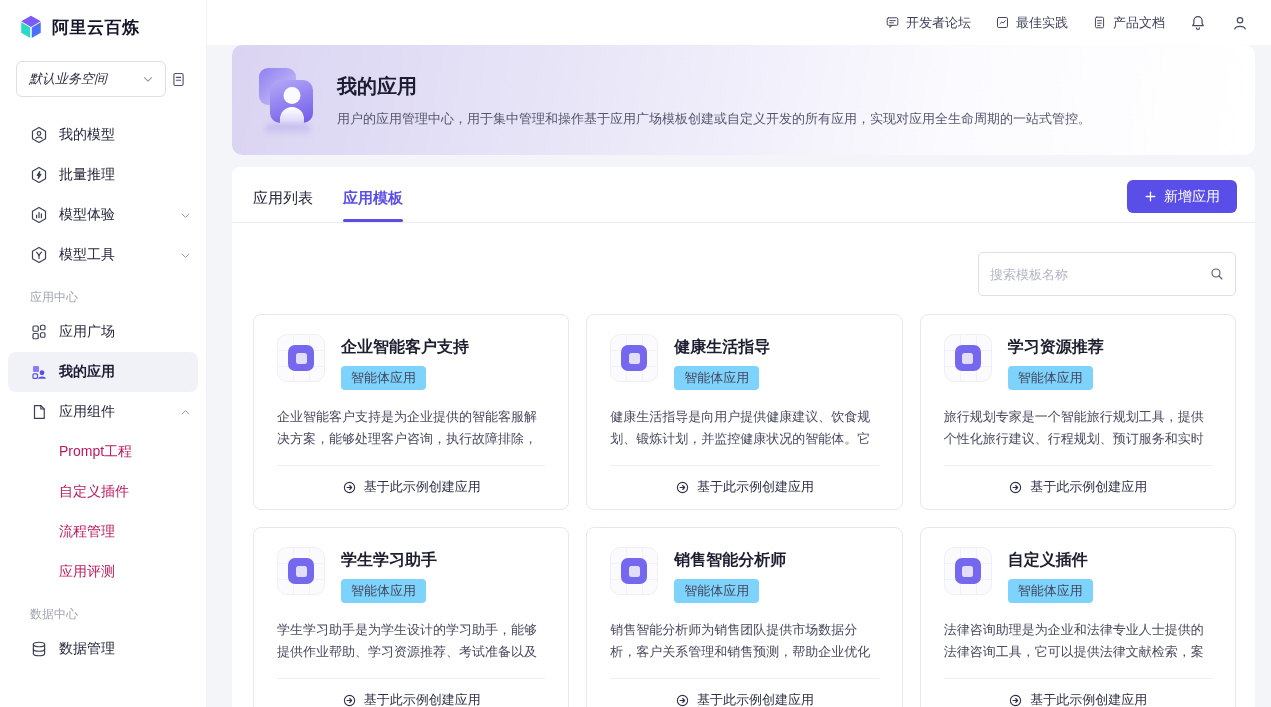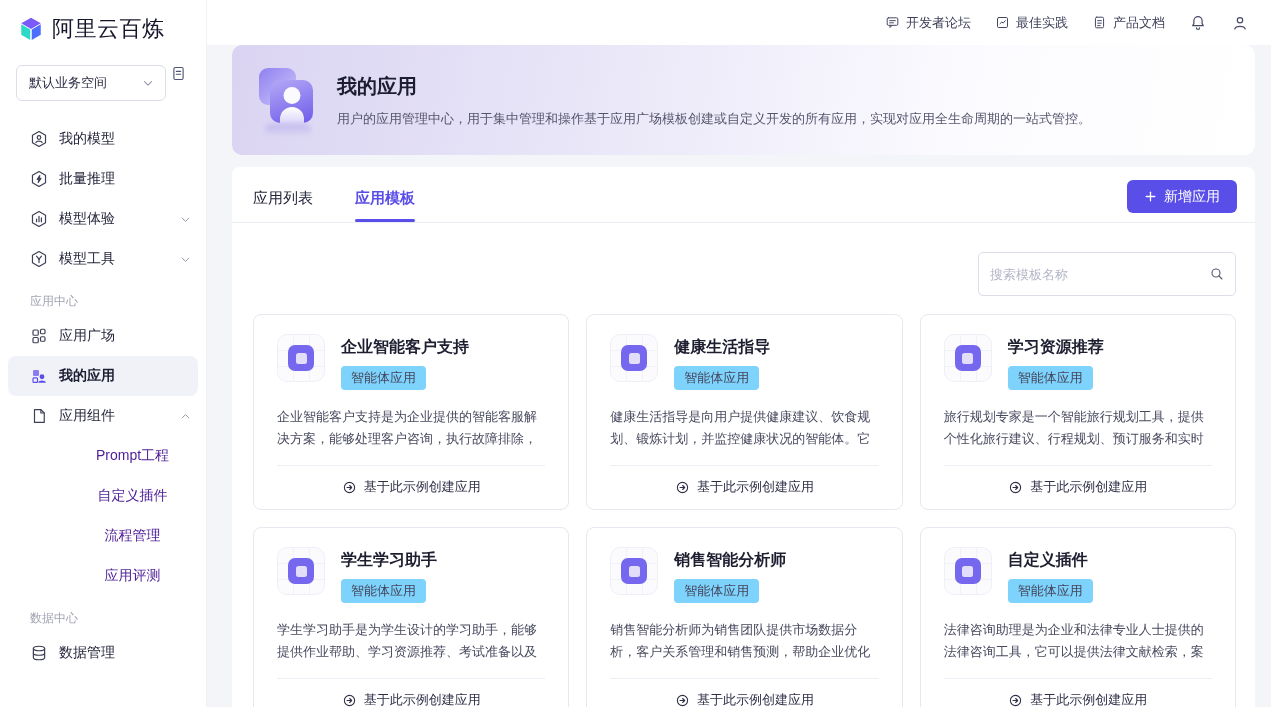--- a/index.html
+++ b/index.html
@@ -3,30 +3,30 @@
 <meta charset="utf-8">
 <style>
   * { margin:0; padding:0; box-sizing:border-box; }
   html,body { width:1271px; height:707px; overflow:hidden; }
   body { font-family:"Liberation Sans","DejaVu Sans",sans-serif; background:#fff; color:#23243a; }
   .app { position:relative; width:1271px; height:707px; }
 
   
   .sidebar { position:absolute; left:0; top:0; bottom:0; width:207px; background:#fff; border-right:1px solid #F0F1F5; z-index:3; }
   .logo-row { display:flex; align-items:center; gap:8px; padding:14px 0 0 18px; }
-  .logo-name { font-size:22px; font-weight:400; color:#15162b; letter-spacing:.5px; }
-  .workspace-row { display:flex; align-items:flex-start; gap:4px; padding:21px 0 6px 16px; }
+  .logo-name { font-size:17px; font-weight:700; color:#15162b; letter-spacing:.5px; }
+  .workspace-row { display:flex; align-items:center; gap:4px; padding:21px 0 6px 16px;font-style:italic; }
   .ws-select { display:flex; align-items:center; justify-content:space-between; width:150px; height:36px; border:1px solid #DCDEE8; border-radius:6px; padding:0 10px 0 12px; font-size:13px; color:#2b2c42; cursor:pointer; background:#fff; }
   .nav { padding-top:12px; }
   .nav-item { display:flex; align-items:center; height:40px; padding:0 14px 0 30px; font-size:14px; color:#26273c; cursor:pointer; position:relative; }
   .nav-item .ico { width:18px; height:18px; margin-right:11px; flex:0 0 18px; display:flex; }
   .nav-item .lbl { flex:1; }
   .nav-item .chev { margin-left:auto; display:flex; }
   .nav-item.active { background:#F1F2F8; border-radius:8px; margin:0 8px; padding-left:22px; font-weight:600; color:#1d1e33; }
-  .nav-sub { display:flex; align-items:center; height:40px; padding-left:59px; font-size:14px; color:#4c1d95; cursor:pointer;justify-content:center; }
+  .nav-sub { display:flex; align-items:center; height:40px; padding-left:59px; font-size:14px; color:#be185d; cursor:pointer; }
   .nav-section { padding:14px 0 6px 30px; font-size:12px; color:#A2A4B3; }
   svg.stroke { fill:none; stroke:#3E4056; stroke-width:1.6; stroke-linecap:round; stroke-linejoin:round; }
   svg.stroke-light { fill:none; stroke:#9094A8; stroke-width:1.8; stroke-linecap:round; stroke-linejoin:round; }
 
   
   .topbar { position:absolute; left:207px; right:0; top:0; height:45px; background:#fff; display:flex; align-items:center; justify-content:flex-end; padding-right:22px; gap:24px; z-index:2; }
   .top-link { display:flex; align-items:center; gap:6px; font-size:13px; color:#3f415a; cursor:pointer; }
   .top-ico { display:flex; cursor:pointer; }
 
   
@@ -36,21 +36,21 @@
   .hero-back { position:absolute; left:2px; top:3px; width:37px; height:37px; border-radius:9px; background:linear-gradient(135deg,#8F80F1,#CEC8F8); }
   .hero-front { position:absolute; left:13px; top:15px; width:43px; height:43px; border-radius:10px; background:linear-gradient(160deg,#B3A9F6,#6F5BEA); overflow:hidden; }
   .hero-head { position:absolute; left:50%; top:7px; transform:translateX(-50%); width:17px; height:17px; border-radius:50%; background:#ffffff; opacity:.96; }
   .hero-body { position:absolute; left:50%; bottom:-2px; transform:translateX(-50%); width:24px; height:18px; border-radius:12px 12px 0 0; background:linear-gradient(#ffffff,#d6d1f7); }
   .hero-reflect { position:absolute; left:8px; top:59px; width:46px; height:12px; border-radius:8px; background:linear-gradient(rgba(130,115,230,.30),rgba(130,115,230,0)); filter:blur(2px); }
   .banner-title { font-size:20px; font-weight:600; color:#1c1d33; margin-bottom:10px; }
   .banner-desc { font-size:13px; color:#55566e; }
 
   .panel { margin-top:12px; background:#fff; border-radius:8px 8px 0 0; height:calc(100% - 122px); overflow:hidden; }
   .tabbar { display:flex; align-items:flex-end; justify-content:space-between; padding:0 18px 0 21px; border-bottom:1px solid #ECEDF3; }
-  .tabs { display:flex; gap:42px; padding-top:22px; }
+  .tabs { display:flex; gap:30px; padding-top:22px; }
   .tab { font-size:15px; color:#23243a; padding-bottom:14px; position:relative; cursor:pointer; font-weight:500; }
   .tab.active { color:#5A4EE8; font-weight:600; }
   .tab.active::after { content:""; position:absolute; left:0; right:0; bottom:0; height:3px; border-radius:2px; background:#5A4EE8; }
   .new-btn { display:flex; align-items:center; gap:7px; height:33px; padding:0 17px; background:#5A4EE8; color:#fff; font-size:14px; border:none; border-radius:6px; cursor:pointer; margin-bottom:9px; }
 
   .toolbar { display:flex; justify-content:flex-end; padding:29px 19px 0; }
   .search-box { display:flex; align-items:center; justify-content:space-between; width:258px; height:44px; border:1px solid #DCDEE8; border-radius:5px; padding:0 10px 0 11px; background:#fff; }
   .search-box input { border:none; outline:none; font-size:13px; color:#2b2c42; width:200px; font-family:inherit; background:transparent; }
   .search-box input::placeholder { color:#B3B5C6; }
 

